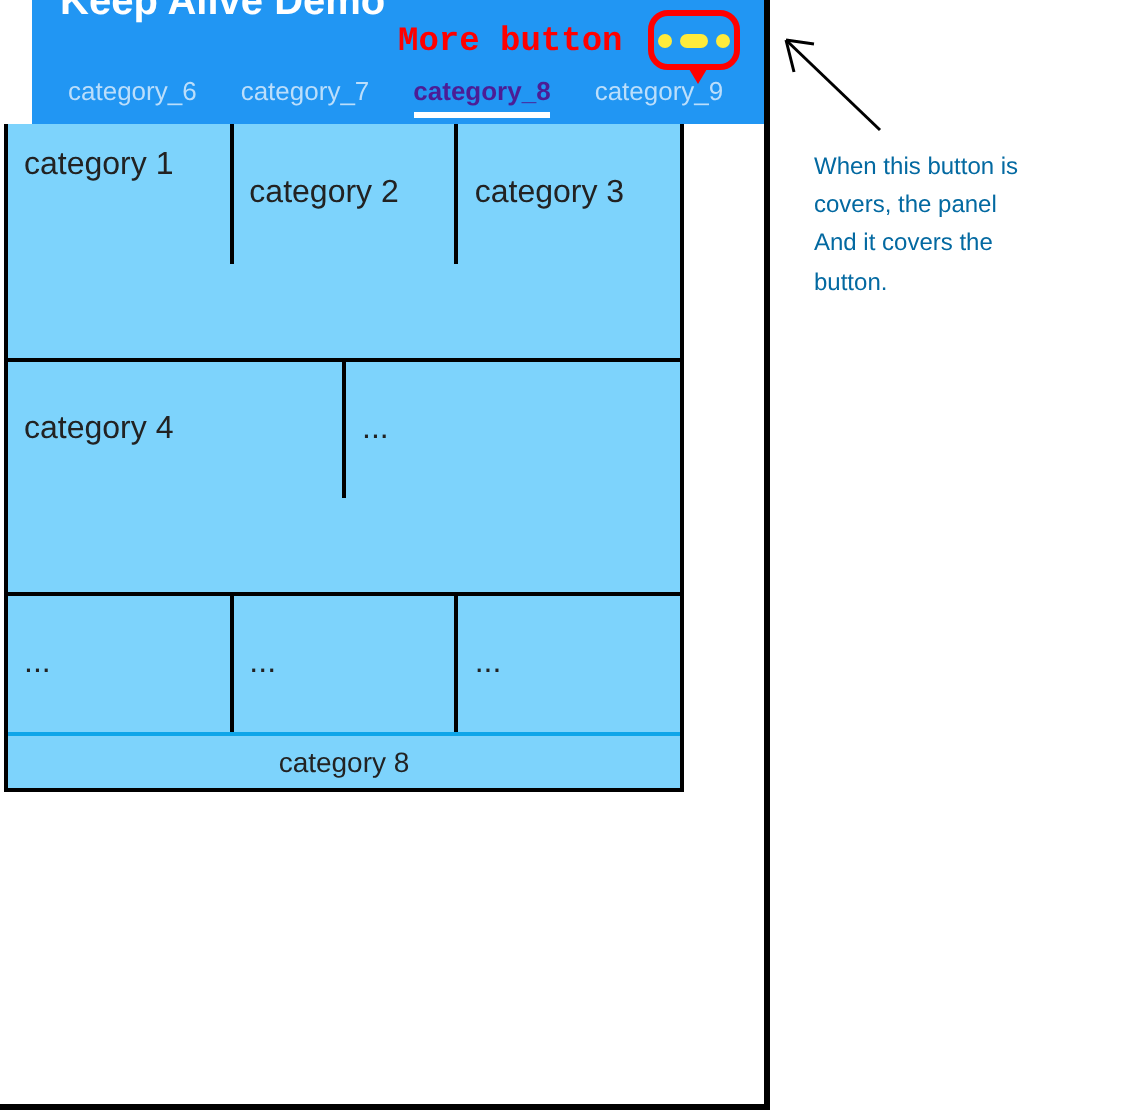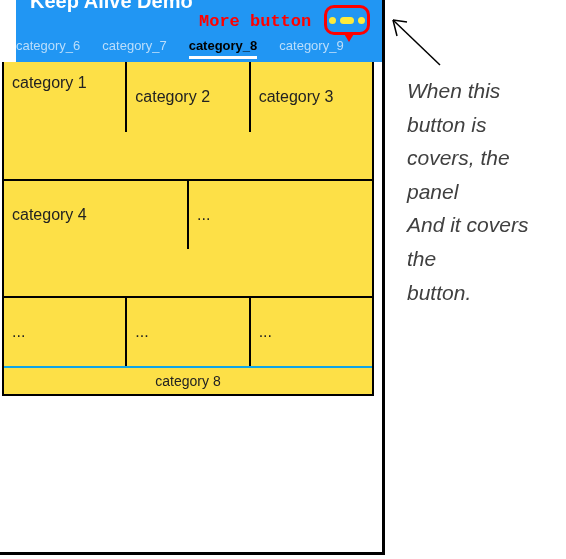--- a/index.html
+++ b/index.html
@@ -73,53 +73,54 @@
     width: 0; height: 0;
     border-left: 6px solid transparent;
     border-right: 6px solid transparent;
     border-top: 10px solid #ff0000;
   }
   .tabbar {
     display: flex;
     align-items: center;
     height: 28px;
     gap: 22px;
+    padding-left: 18px;
     position: absolute;
     bottom: 2px;
     left: 0;
     right: 0;
     overflow: hidden;
   }
   .tab {
     color: #bbdefb;
     font-size: 13px;
     white-space: nowrap;
     position: relative;
     padding-bottom: 2px;
   }
   .tab.active {
-    color: #000000;
+    color: #4c1d95;
     font-weight: bold;
   }
   .tab.active::after {
     content: "";
     position: absolute;
     left: 0; right: 0;
     bottom: -4px;
     height: 3px;
     background: #fff;
   }
   .grid-panel {
     position: absolute;
     top: 62px;
     left: 2px;
-    width: 372px;
+    width: 340px;
     border: 2px solid #000;
     border-top: none;
-    background: #fde047;
+    background: #7dd3fc;
   }
   .grid-row {
     display: flex;
     height: 70px;
   }
   .grid-row + .grid-row { border-top: 2px solid #000; margin-top: 47px; }
   .grid-cell {
     flex: 1;
     border-right: 2px solid #000;
     padding: 10px 8px;
@@ -150,25 +151,24 @@
     position: absolute;
     left: -10px;
     top: 0;
     width: 70px;
     height: 70px;
   }
   .annotation-text {
     position: absolute;
     top: 64px;
     left: 12px;
-    font-size: 21px;
-    color: #404040;
+    font-size: 12px;
+    color: #0369a1;
     line-height: 1.6;
     width: 155px;
-    font-style: italic;
   }
 </style>
 </head>
 <body>
 
 <div class="phone-frame">
 
   <div class="header">
     <div class="app-title">Keep Alive Demo</div>
     <div class="more-label">More button</div>

